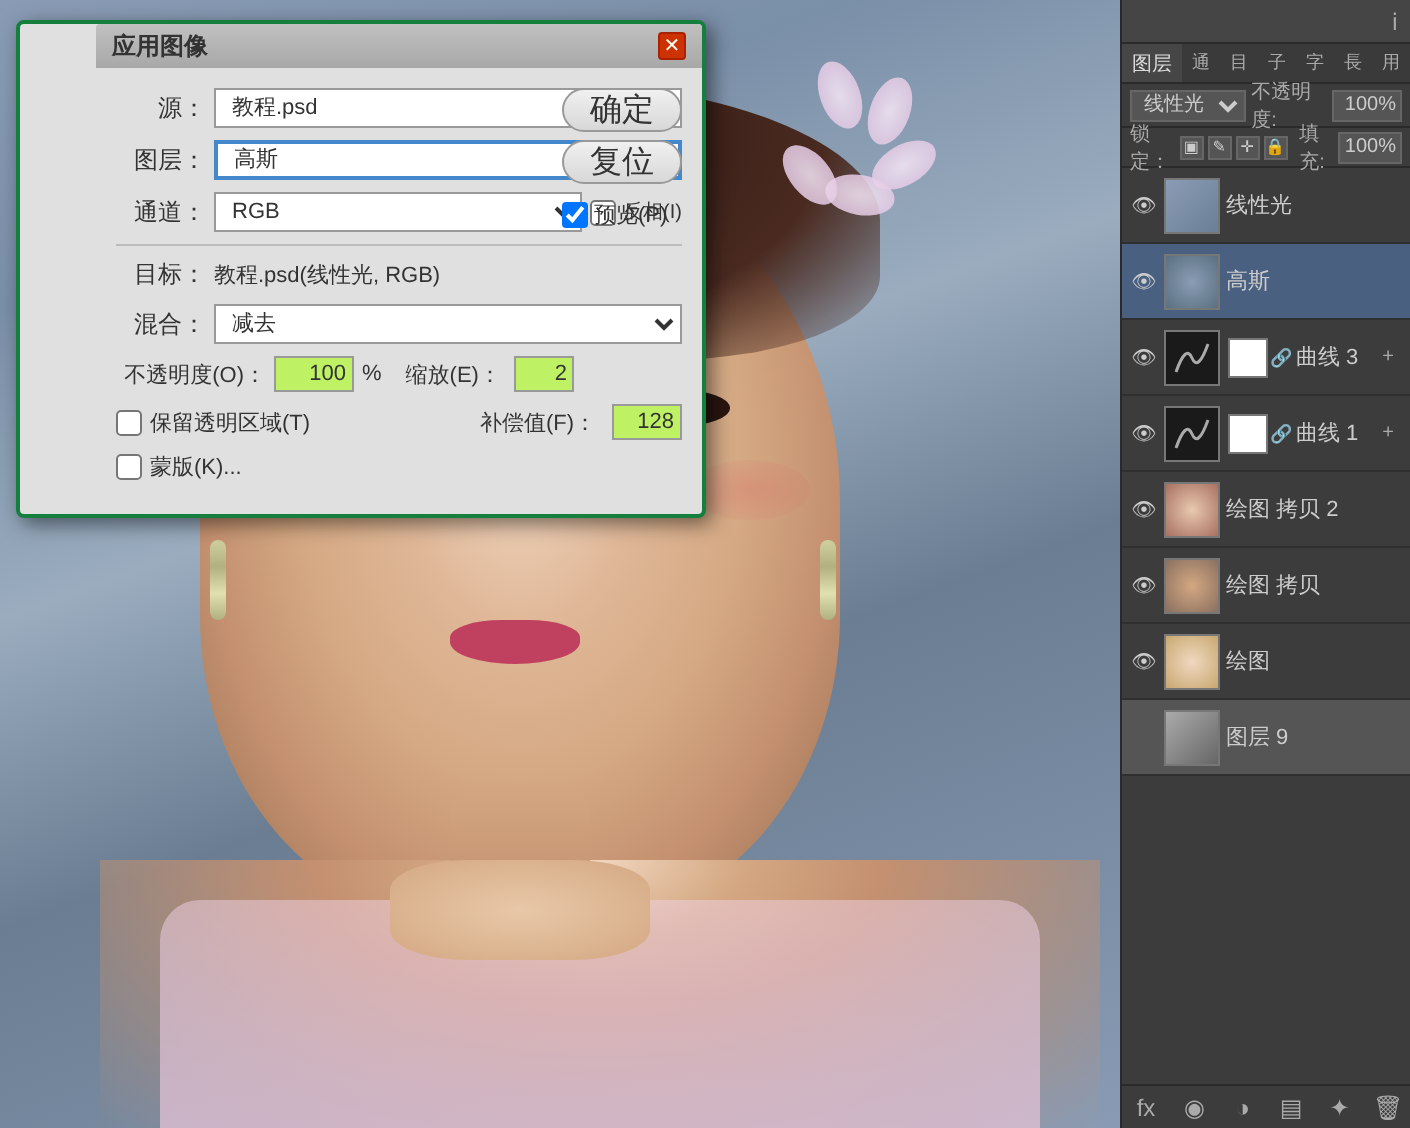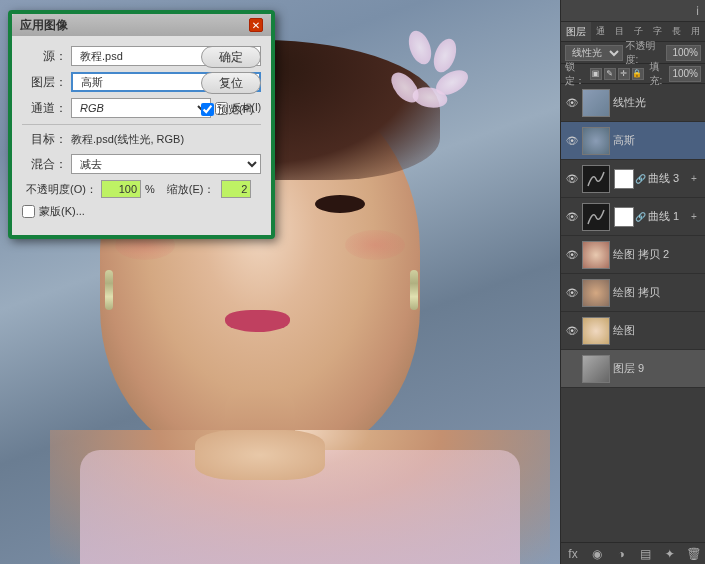--- a/index.html
+++ b/index.html
@@ -236,26 +236,27 @@
       font-size: 12px;
       color: #aaa;
       cursor: pointer;
     }
 
     
     .apply-image-dialog {
       position: absolute;
       left: 8px;
       top: 10px;
-      width: 267px;
+      width: 345px;
       background: #e0e0e0;
-      border: 4px solid #15803d;
+      border: 2px solid #15803d;
       border-radius: 4px;
       box-shadow: 3px 3px 10px rgba(0,0,0,0.5);
       z-index: 100;
+      padding-left: 38px;
     }
 
     .dialog-titlebar {
       background: linear-gradient(to bottom, #c0c0c0, #a8a8a8);
       height: 22px;
       display: flex;
       align-items: center;
       justify-content: space-between;
       padding: 0 8px;
       border-radius: 2px 2px 0 0;
@@ -322,21 +323,21 @@
       flex-direction: column;
       gap: 4px;
     }
 
     .dialog-btn {
       width: 60px;
       height: 22px;
       background: linear-gradient(to bottom, #f0f0f0, #d8d8d8);
       border: 1px solid #999;
       border-radius: 11px;
-      font-size: 12px;
+      font-size: 16px;
       color: #333;
       cursor: pointer;
       display: flex;
       align-items: center;
       justify-content: center;
     }
 
     .dialog-divider {
       height: 1px;
       background: #bbb;
@@ -577,21 +578,21 @@
 
     <div class="dialog-row">
       <span class="dialog-label">图层：</span>
       <select class="dialog-select blue-border" style="width:145px;">
         <option value="高斯">高斯</option>
       </select>
     </div>
 
     <div class="dialog-row">
       <span class="dialog-label">通道：</span>
-      <select class="dialog-select" style="width:80px;font-style:italic;">
+      <select class="dialog-select" style="width:80px;">
         <option value="RGB">RGB</option>
       </select>
       <input type="checkbox" style="">
       <span style="font-size:10px;color:#333;">反相(I)</span>
     </div>
 
     <div class="dialog-divider"></div>
 
     <div class="dialog-row">
       <span class="dialog-label">目标：</span>
@@ -606,20 +607,26 @@
     </div>
 
     <div class="dialog-row">
       <span class="dialog-label" style="min-width:75px;font-size:11px;">不透明度(O)：</span>
       <input class="number-input" type="text" value="100" style="">
       <span style="font-size:11px;color:#333;margin-right:8px;">%</span>
       <span style="font-size:11px;color:#333;">缩放(E)：</span>
       <input class="number-input" type="text" value="2" style="width: 30px; margin-left: 3px;">
     </div>
 
+    <div class="dialog-row">
+      <input type="checkbox" style="">
+      <span style="font-size:11px;color:#333;flex:1;">保留透明区域(T)</span>
+      <span style="font-size:11px;color:#333;margin-right:4px;">补偿值(F)：</span>
+      <input class="number-input" type="text" value="128" style="width: 35px;">
+    </div>
 
     <div class="dialog-row">
       <input type="checkbox" style="">
       <span style="font-size:11px;color:#333;">蒙版(K)...</span>
     </div>
 
   </div>
 </div>
 
 </body></html>

